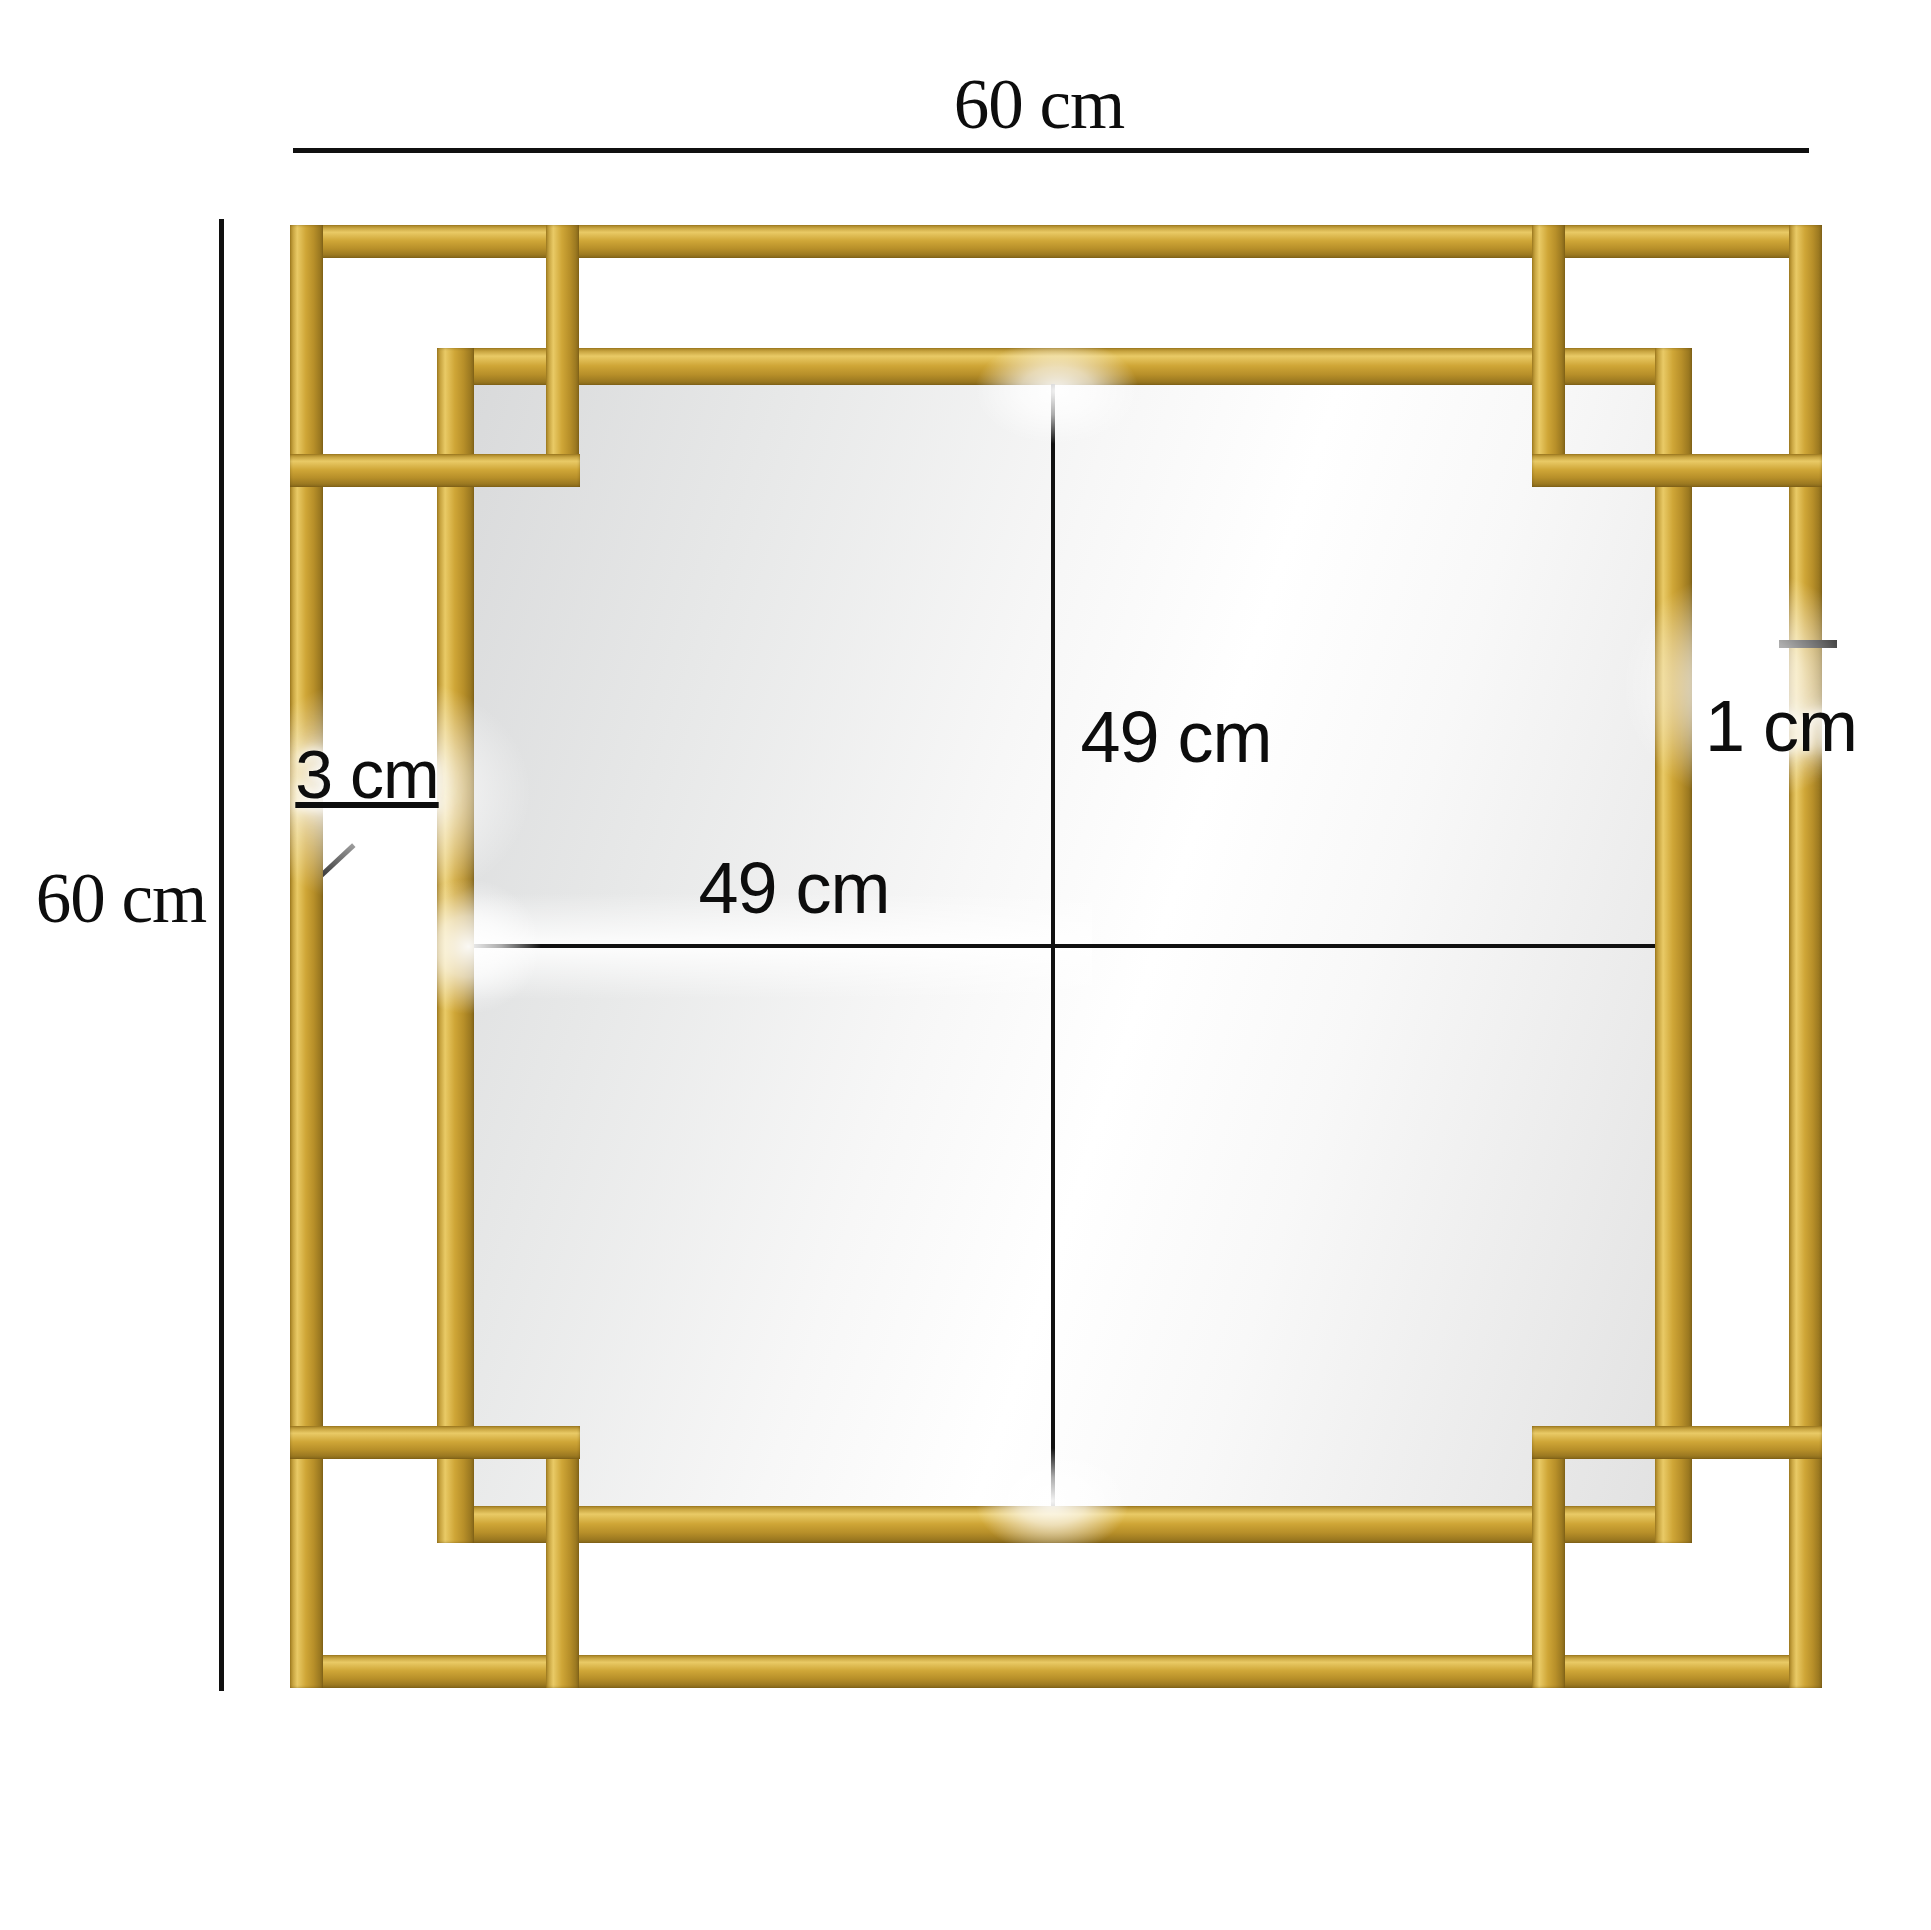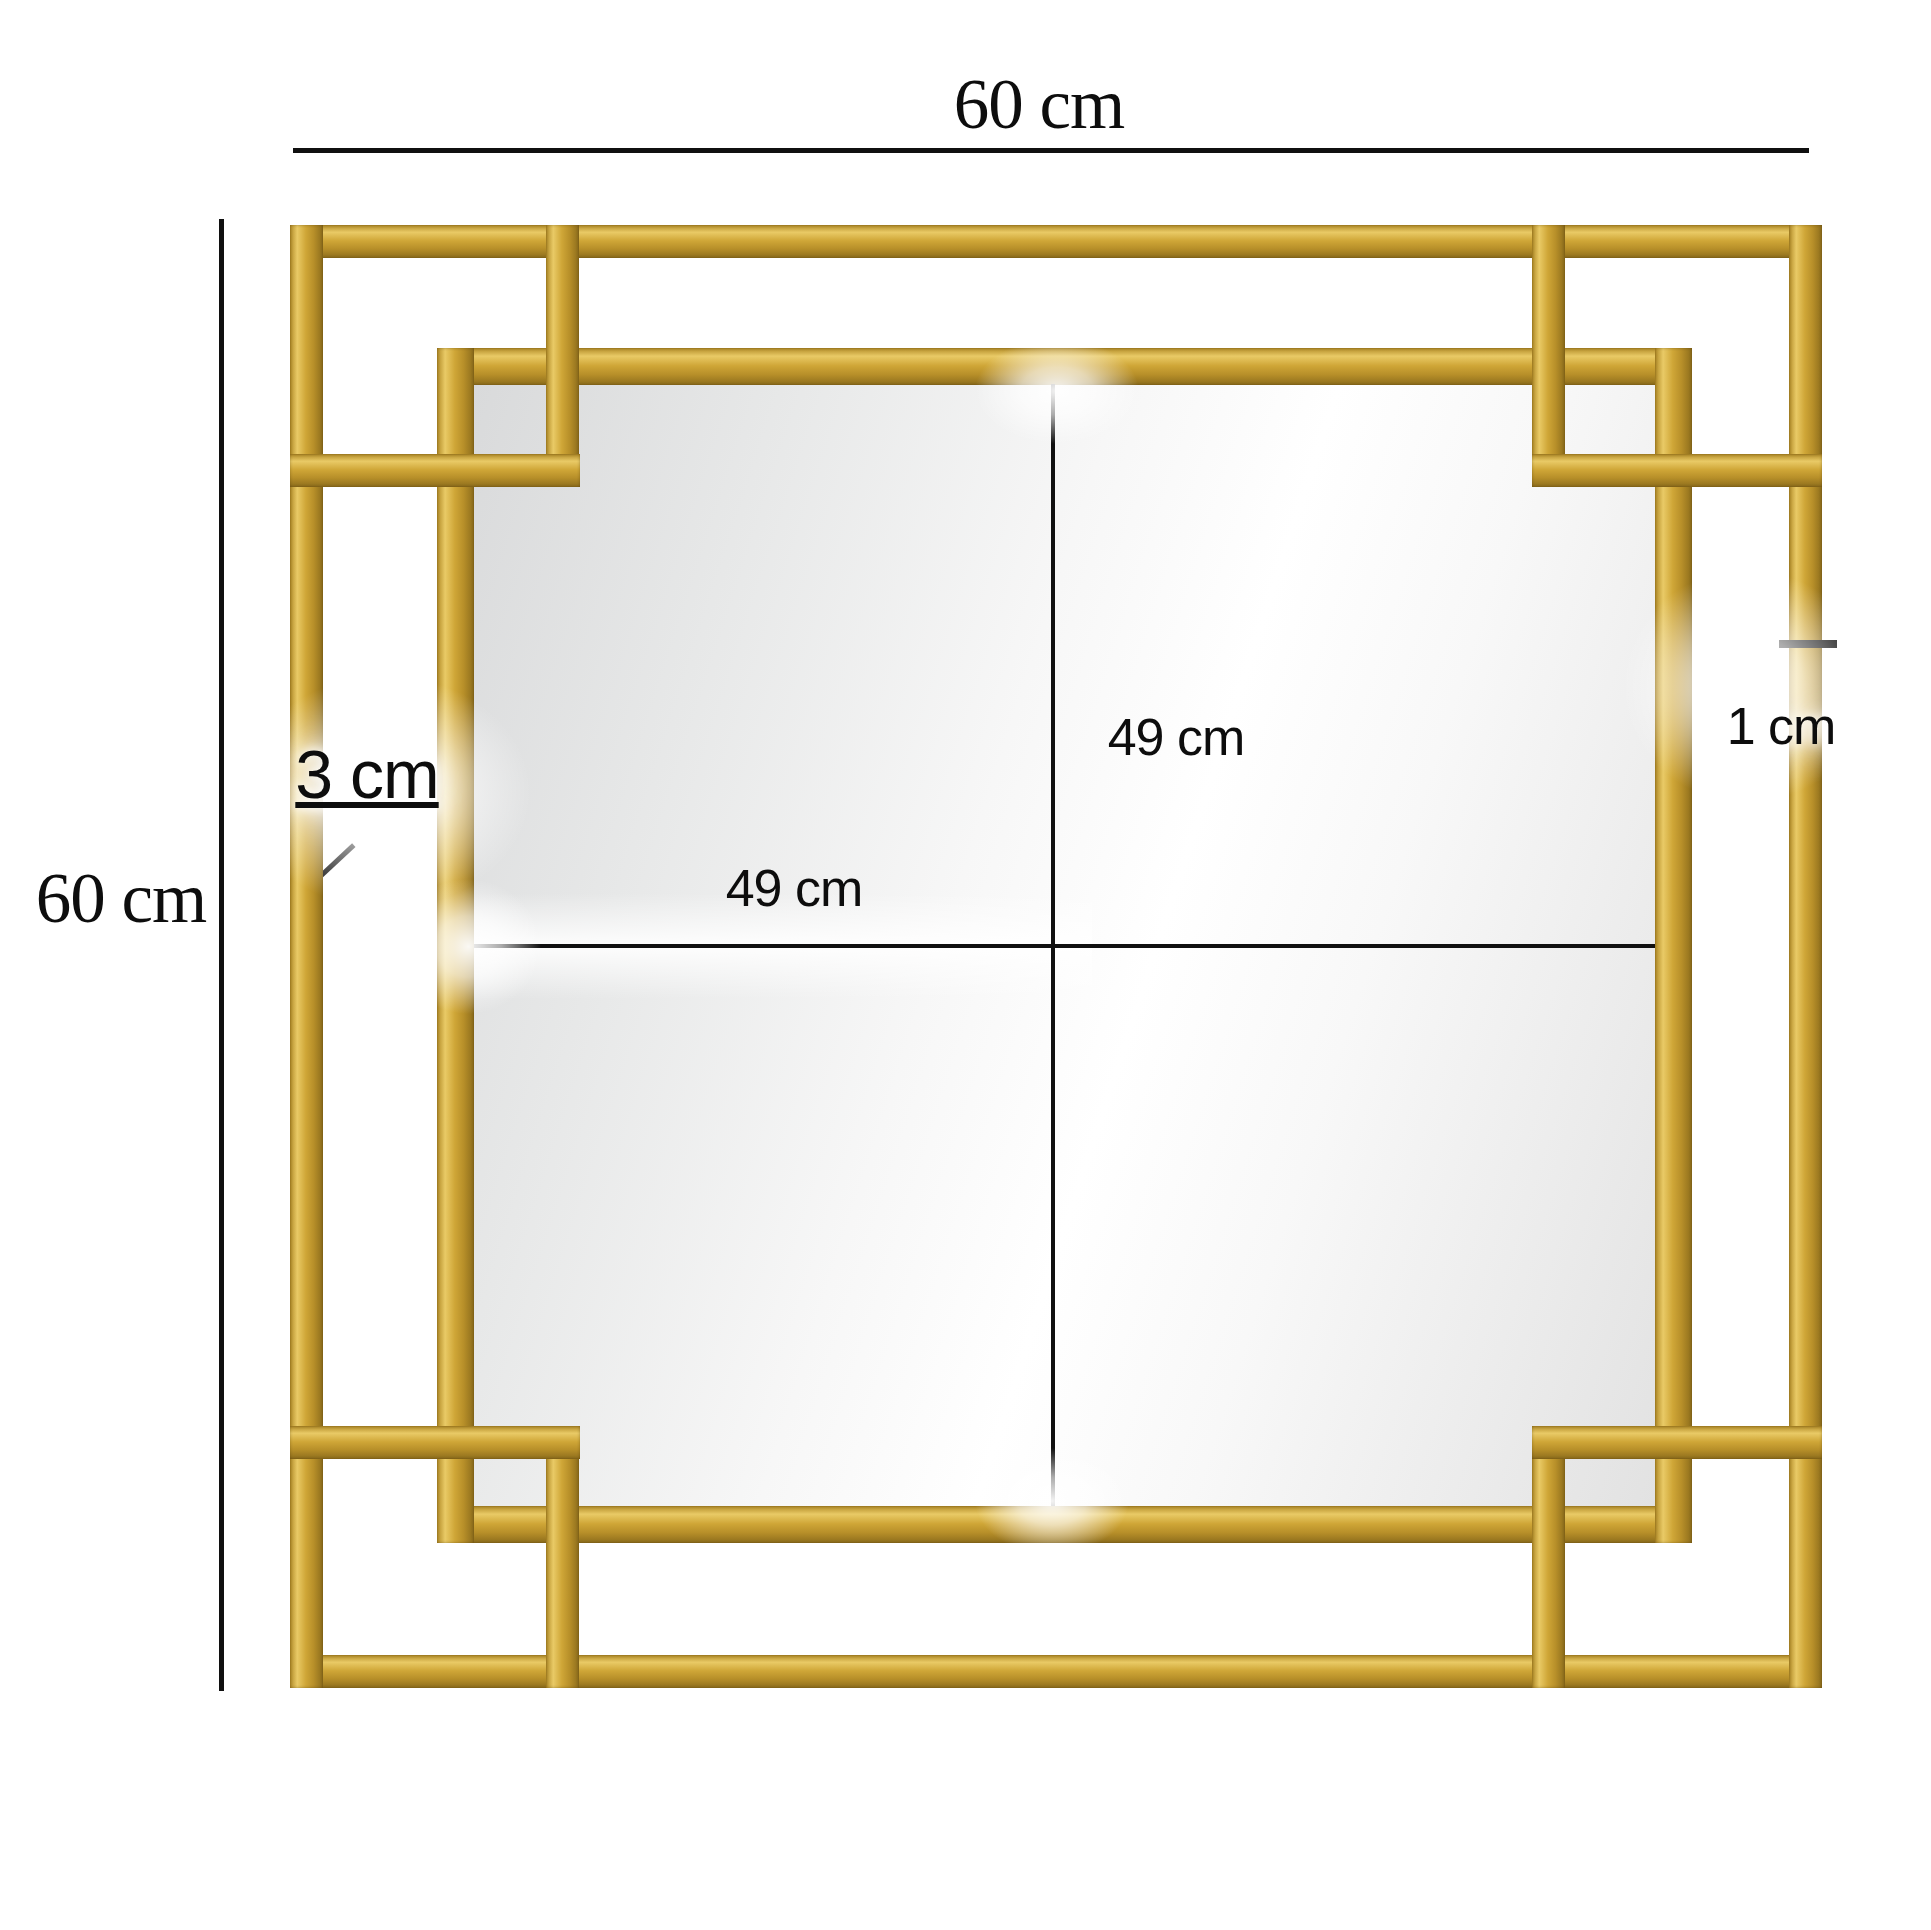--- a/index.html
+++ b/index.html
@@ -19,21 +19,21 @@
   .glass-band{
     position:absolute;left:474px;top:893px;width:618px;height:106px;
     background:linear-gradient(180deg,rgba(255,255,255,0) 0%,rgba(255,255,255,.92) 50%,rgba(255,255,255,0) 100%);
   }
   
   .dline{position:absolute;background:#101010;}
   .leader{position:absolute;left:304px;top:889px;width:68px;height:4.8px;background:#101010;
           transform-origin:0 50%;transform:rotate(-43deg);}
   
   .lbl{position:absolute;transform:translate(-50%,-50%);white-space:nowrap;
-       font-size:52px;letter-spacing:-1px;color:#0d0d0d;z-index:9;}
+       font-size:72px;letter-spacing:-1px;color:#0d0d0d;z-index:9;}
   .lbl.big{font-size:71px;font-family:Liberation Serif, serif;}
   .lbl.glow{text-shadow:0 0 9.7px #fff,0 0 17.4px #fff,0 0 29px #fff,0 0 42px #fff;}
   
   .glow-spot{position:absolute;z-index:6;pointer-events:none;
     background:radial-gradient(closest-side,rgba(255,255,255,.95) 0%,rgba(255,255,255,.65) 45%,rgba(255,255,255,0) 100%);}
   .z2{z-index:2}.z3{z-index:3}.z4{z-index:4}.z5{z-index:5}
 </style>
 </head>
 <body>
 

